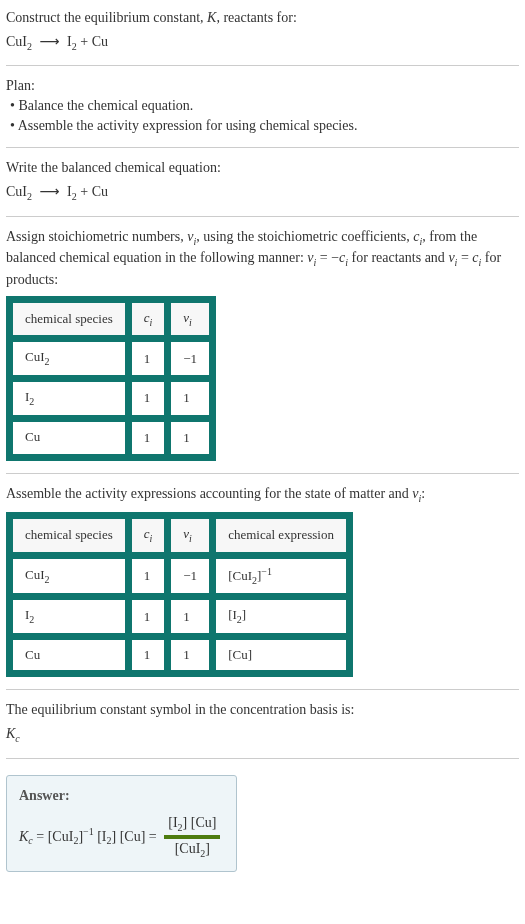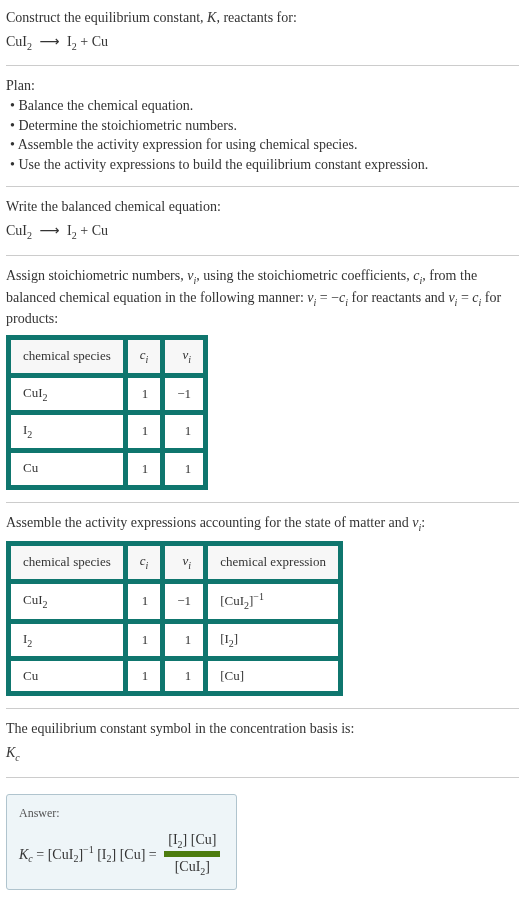--- a/index.html
+++ b/index.html
@@ -21,46 +21,47 @@
     .italic { font-style: italic; }
     .sub { font-size: 10px; vertical-align: sub; }
     .sup { font-size: 10px; vertical-align: super; }
     .arrow { margin: 0 4px; }
     table {
       border-collapse: collapse;
       margin-top: 6px;
       font-size: 13px;
     }
     th, td {
-      border: 5px solid #0f766e;
+      border: 7px solid #0f766e;
       padding: 6px 12px;
       text-align: left;
     }
     th { background: #f7f7f7; font-weight: normal; }
-    td.right, th.right { text-align: right; }
+    td.right, th.right { text-align: left; }
     .answer-box {
       border: 1px solid #b0c4ce;
       background: #eef5f8;
       padding: 10px 12px;
       border-radius: 3px;
       margin-top: 6px;
       display: inline-block;
     }
     .answer-label {
-      font-size: 12px;
+      font-size: 14px;
       color: #555;
       margin-bottom: 8px;
+      font-weight: bold;
     }
     .frac {
       display: inline-block;
       vertical-align: middle;
       text-align: center;
       margin: 0 4px;
     }
-    .frac .num { border-bottom: 6px solid #4d7c0f; padding: 0 4px; }
+    .frac .num { border-bottom: 4px solid #4d7c0f; padding: 0 4px; }
     .frac .den { padding: 0 4px; }
     .expr { display: inline-block; vertical-align: middle; }
     .eq-line { margin-top: 4px; }
     .bullet { margin-left: 4px; font-family: Liberation Serif, serif; }
   </style>
 </head>
 <body>
 
 <div class="section">
   <div>
@@ -69,23 +70,21 @@
   <div class="eq-line">
     <span><span>CuI</span><span class="sub">2</span></span>
     <span class="arrow">⟶</span>
     <span><span>I</span><span class="sub">2</span></span><span> + </span><span>Cu</span>
   </div>
 </div>
 
 <div class="section">
   <div>Plan:</div>
   <div class="bullet">• Balance the chemical equation.</div>
-  <div class="bullet">• Determine the stoichiometric numbers.</div>
   <div class="bullet">• Assemble the activity expression for using chemical species.</div>
-  <div class="bullet">• Use the activity expressions to build the equilibrium constant expression.</div>
 </div>
 
 <div class="section">
   <div>Write the balanced chemical equation:</div>
   <div class="eq-line">
     <span><span>CuI</span><span class="sub">2</span></span>
     <span class="arrow">⟶</span>
     <span><span>I</span><span class="sub">2</span></span><span> + </span><span>Cu</span>
   </div>
 </div>

